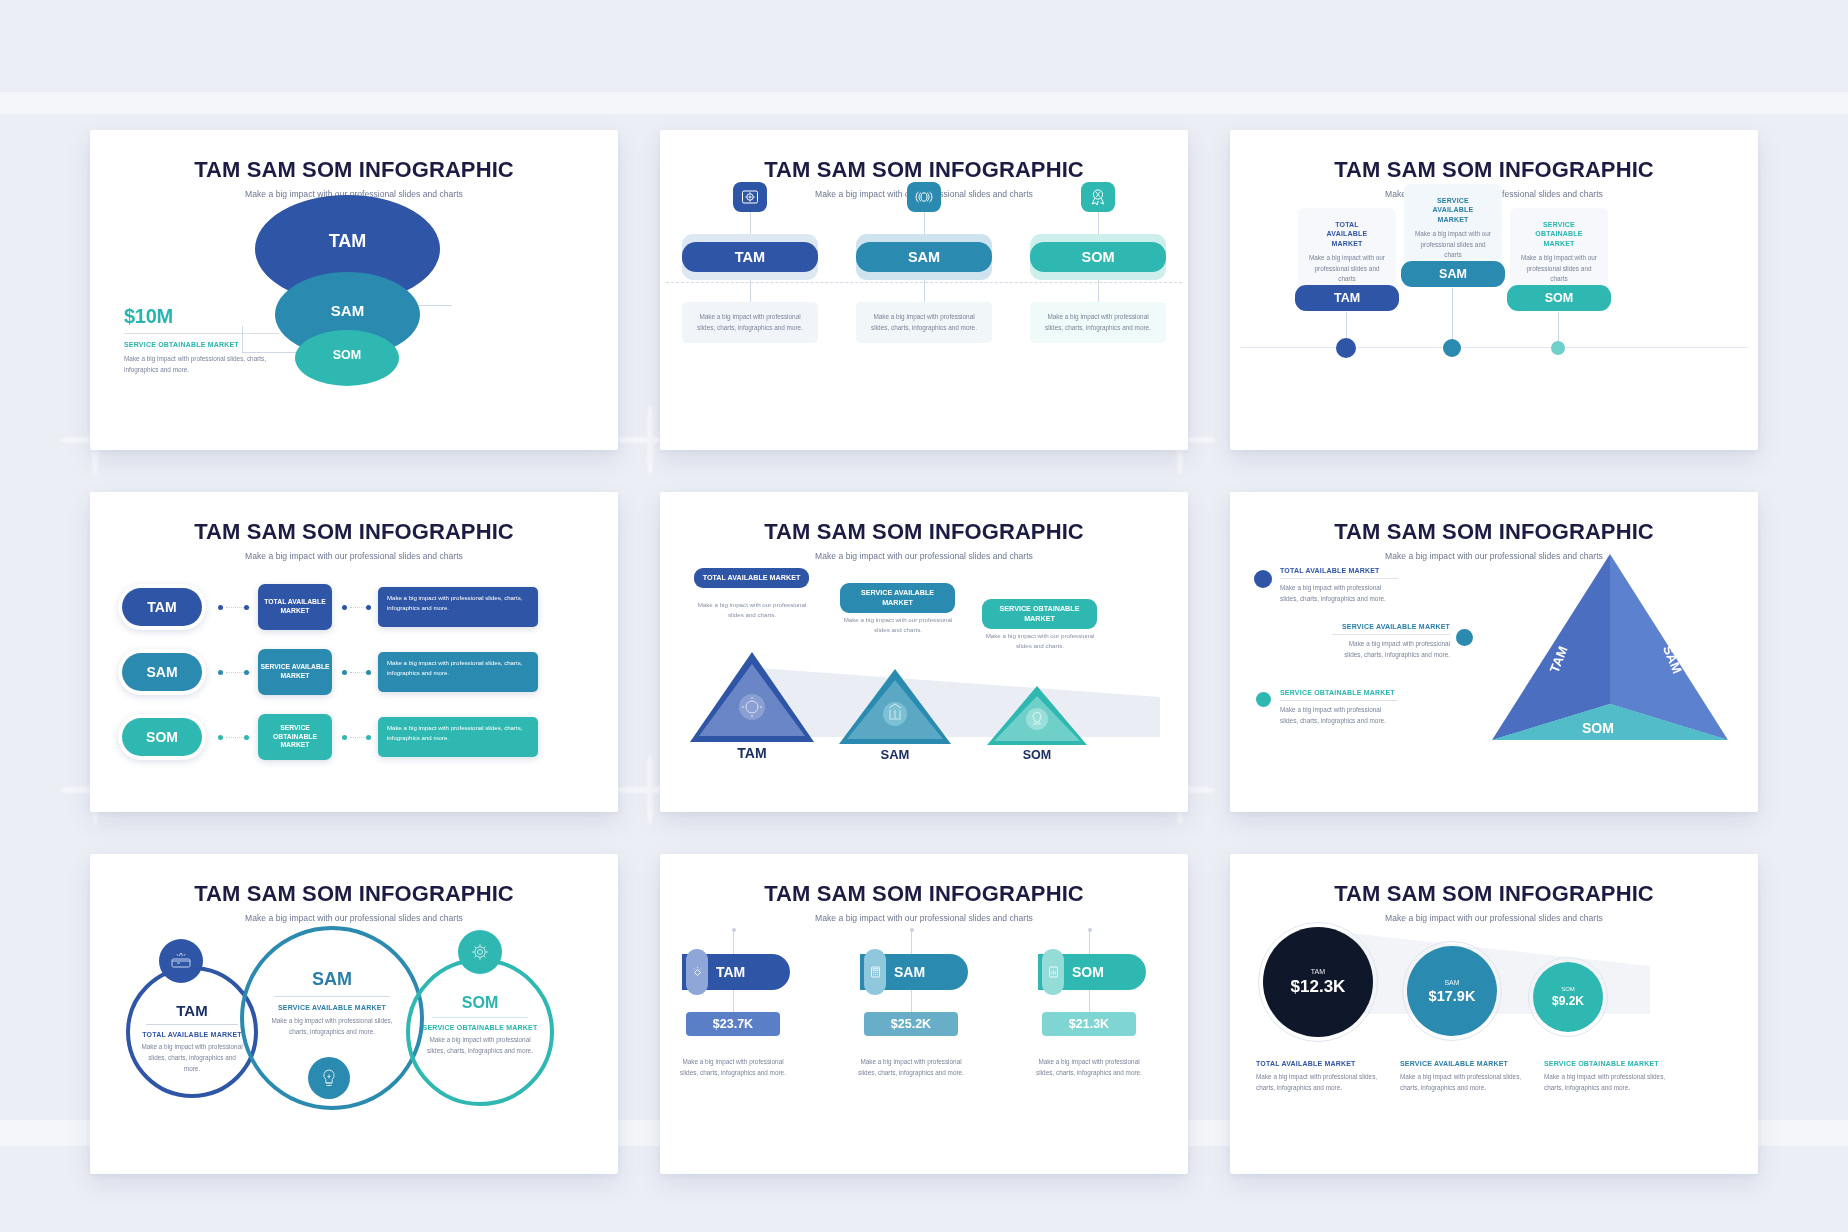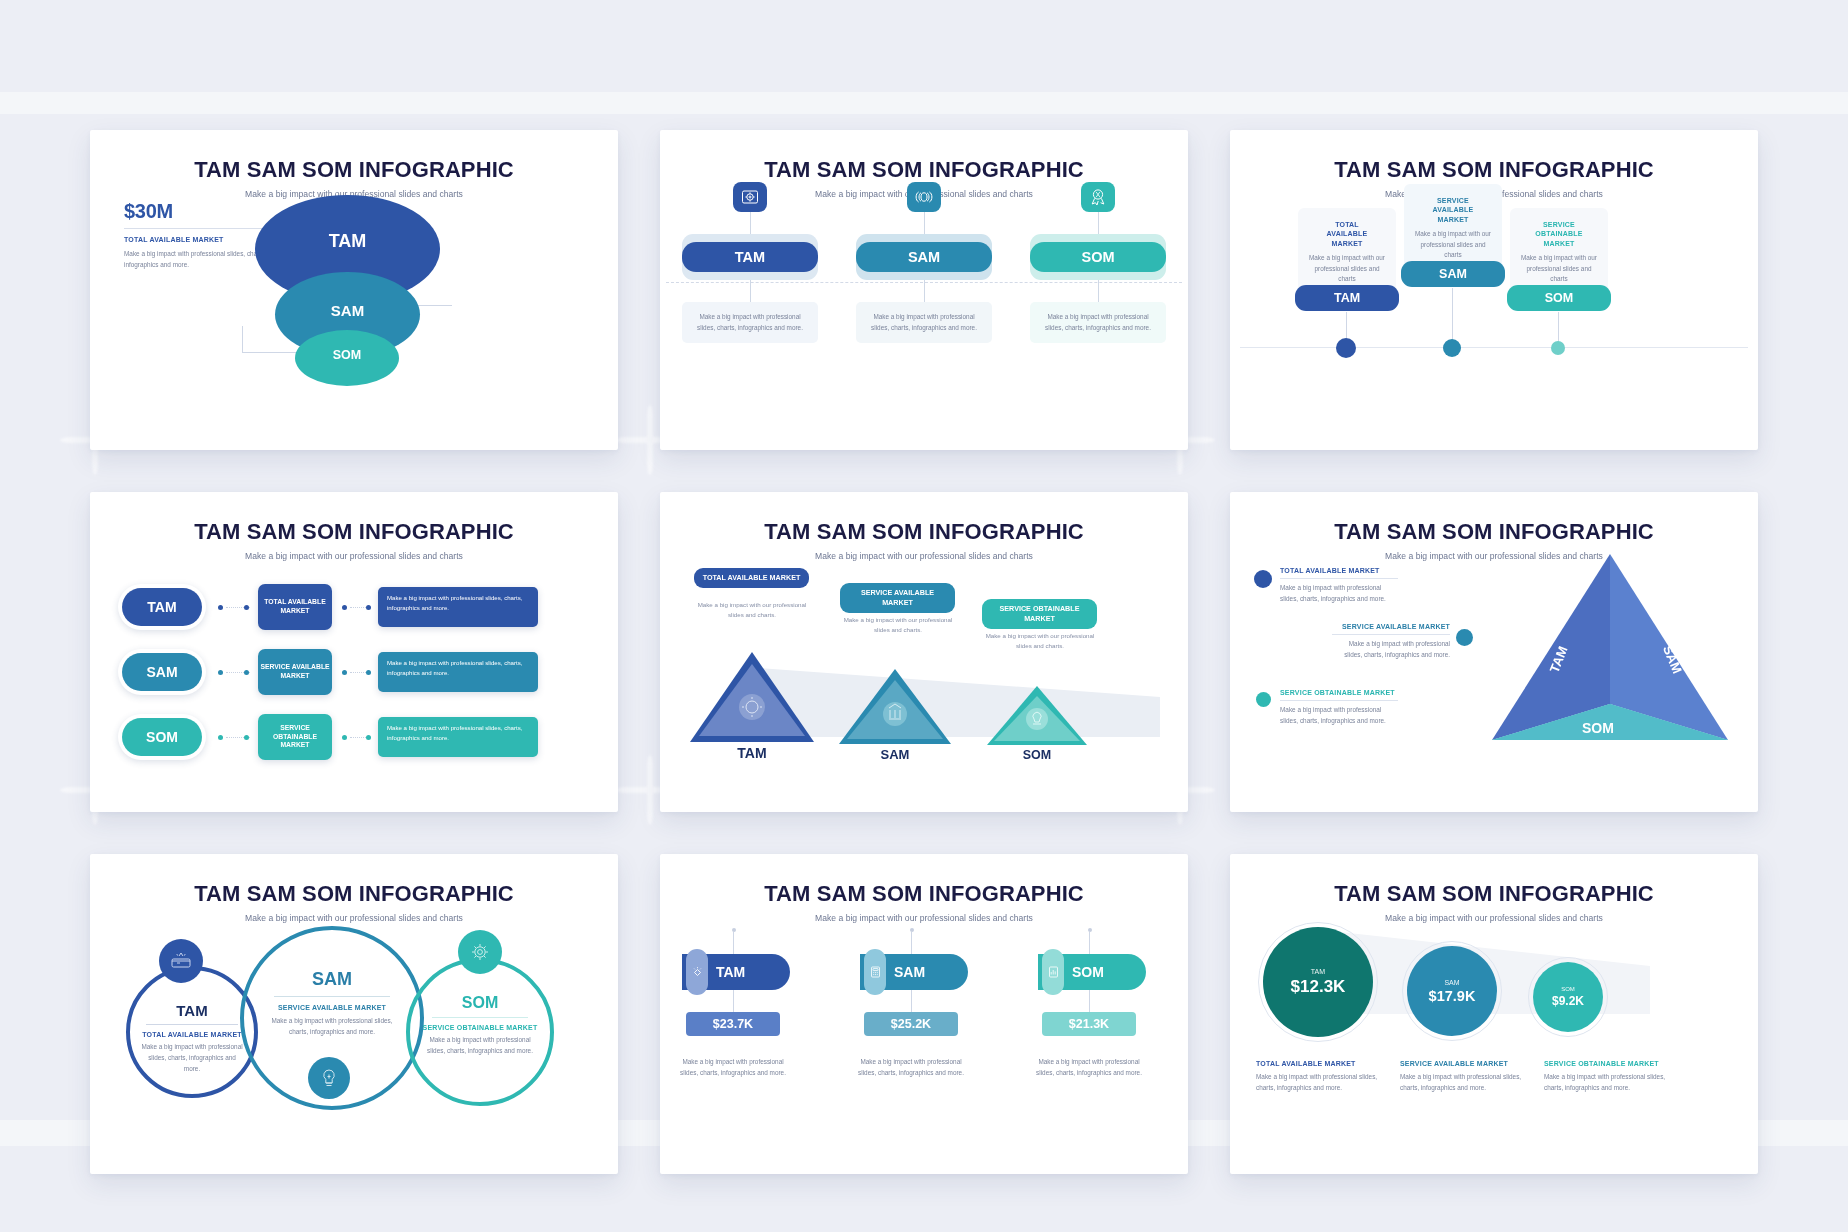--- a/index.html
+++ b/index.html
@@ -152,27 +152,27 @@
   <div class="sparkle" style="left:1145px;top:755px;"></div>
   <div class="sparkle" style="left:60px;top:405px;"></div>
   <div class="sparkle" style="left:60px;top:755px;"></div>
 
   <div class="grid">
 
     <div class="slide">
       <div class="slide-title">TAM SAM SOM INFOGRAPHIC</div>
       <div class="slide-sub">Make a big impact with our professional slides and charts</div>
 
-      <div class="s1-left">
-        <div class="s1-money lbl-blue">$30M</div>
+
+      <div class="s1-left2">
+        <div class="s1-money lbl-teal">$10M</div>
         <div class="s1-rule"></div>
-        <div class="capt lbl-blue">TOTAL AVAILABLE MARKET</div>
+        <div class="capt lbl-teal">SERVICE OBTAINABLE MARKET</div>
         <div class="bodytxt" style="margin-top:5px;">Make a big impact with professional slides, charts, infographics and more.</div>
       </div>
-
 
 
       <div class="conn" style="left:152px;top:222px;width:60px;height:1px;"></div>
       <div class="conn" style="left:152px;top:196px;width:1px;height:27px;"></div>
       <div class="conn" style="left:306px;top:175px;width:56px;height:1px;"></div>
 
       <div class="ell s1-tam">TAM</div>
       <div class="ell s1-sam">SAM</div>
       <div class="ell s1-som">SOM</div>
     </div>
@@ -508,21 +508,21 @@
 
     <div class="slide">
       <div class="slide-title">TAM SAM SOM INFOGRAPHIC</div>
       <div class="slide-sub">Make a big impact with our professional slides and charts</div>
 
       <svg width="528" height="320" style="position:absolute;left:0;top:0;">
         <polygon points="110,78 420,112 420,160 110,160" fill="#f2f4f8"></polygon>
       </svg>
 
       <div class="ring" style="left:28px;top:68px;width:120px;height:120px;border:1px solid #dfe5ef;"></div>
-      <div class="circ" style="left:33px;top:73px;width:110px;height:110px;background:#0f766e;">
+      <div class="circ" style="left:33px;top:73px;width:110px;height:110px;background:#0f172a;">
         <div class="nm">TAM</div>
         <div class="vl" style="font-size:17px;">$12.3K</div>
       </div>
 
       <div class="ring" style="left:172px;top:87px;width:100px;height:100px;border:1px solid #dfe5ef;"></div>
       <div class="circ" style="left:177px;top:92px;width:90px;height:90px;background:#2a8ab0;">
         <div class="nm">SAM</div>
         <div class="vl" style="font-size:14.5px;">$17.9K</div>
       </div>
 

